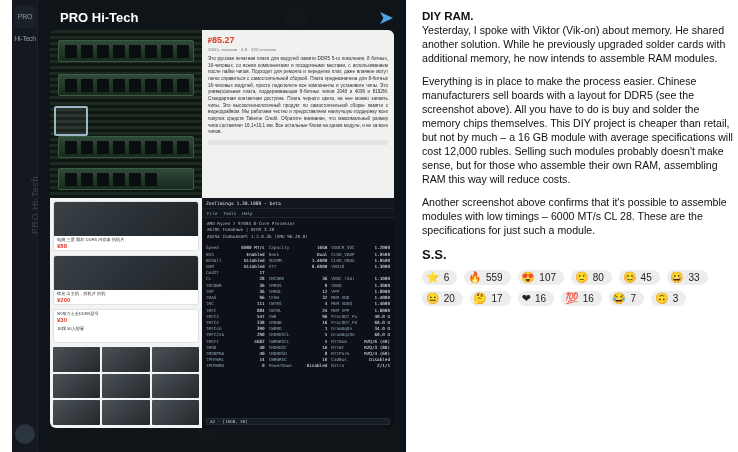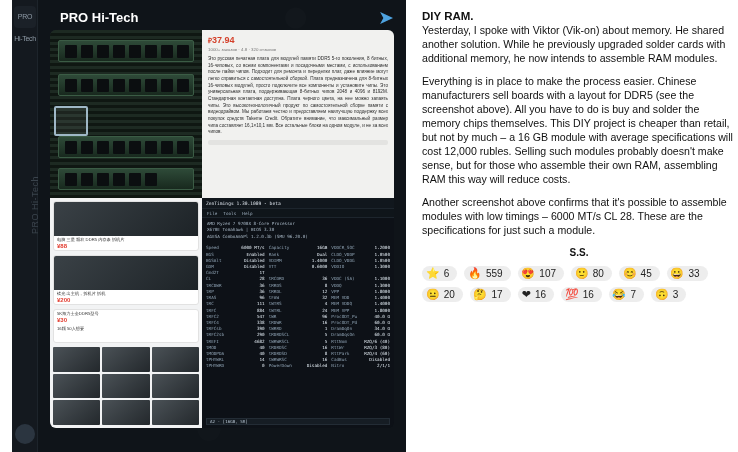--- a/index.html
+++ b/index.html
@@ -170,21 +170,21 @@
   }
 
   
   .right {
     flex: 1; background: #ffffff; color: #111;
     padding: 10px 14px 24px 16px;
     overflow: hidden;
   }
   .right h1 { font-size: 11.5px; font-weight: bold; margin-bottom: 2px; }
   .right p { font-size: 10.6px; line-height: 1.32; margin-bottom: 9px; }
-  .sig { font-size: 10px; font-weight: bold; margin-bottom: 8px; text-align: center; }
+  .sig { font-size: 13px; font-weight: bold; margin-bottom: 8px; }
 
   .reactions { display: flex; flex-wrap: wrap; gap: 6px 7px; width: 290px; }
   .rx {
     display: flex; align-items: center; gap: 4px;
     background: #ededed; border-radius: 10px;
     padding: 2px 8px 2px 4px;
     font-size: 10px; color: #222;
   }
   .rx .e { font-size: 11px; line-height: 1; }
 </style>
@@ -246,21 +246,21 @@
               <div class="chip" style="left:22px"></div>
             <div class="chip" style="left:38px"></div>
               <div class="chip" style="left:54px"></div>
             <div class="chip" style="left:70px"></div>
               <div class="chip" style="left:86px"></div>
           </div>
           <div class="pcb-sel" style="top:76px"></div>
         </div>
         <div class="img-right">
           <div class="ali-price">
-            <span class="cur">₽</span><span>37.94</span>
+            <span class="cur">₽</span><span>85.27</span>
           </div>
           <div class="ali-meta">1000+ заказов · 4.8 · 320 отзывов</div>
           <div class="ali-txt">Это русская печатная плата для модулей памяти DDR5 5-го поколения, 8 битных, 16-чиповых, со всеми компонентами и посадочными местами, с использованием после пайки чипов. Подходит для ремонта и переделки плат, даже влияние могут легко справиться с самостоятельной сборкой. Плата предназначена для 8-битных 16-чиповых модулей, просто подключите все компоненты и установите чипы. Это универсальная плата, поддерживающая 8-битных чипов 2048 и 4096 и 8192M. Стандартная контактная доступна. Плата черного цвета, на нее можно запаять чипы. Это высокотехнологичный продукт по самостоятельной сборке памяти с видеодрайвом. Мы работаем честно и предоставляем наилучшую поддержку всех покупок средств Takeme Credit. Обратите внимание, что максимальный размер чипа составляет 16,1×10,1 мм. Все остальные блоки на одном модуле, и не за всех чипов.</div>
           <div class="ali-bar"></div>
         </div>
       </div>
 
       <div class="img-block img-bottom">
         <div class="shop-col">
           <div class="shop-card" style="top:3px;height:50px">

